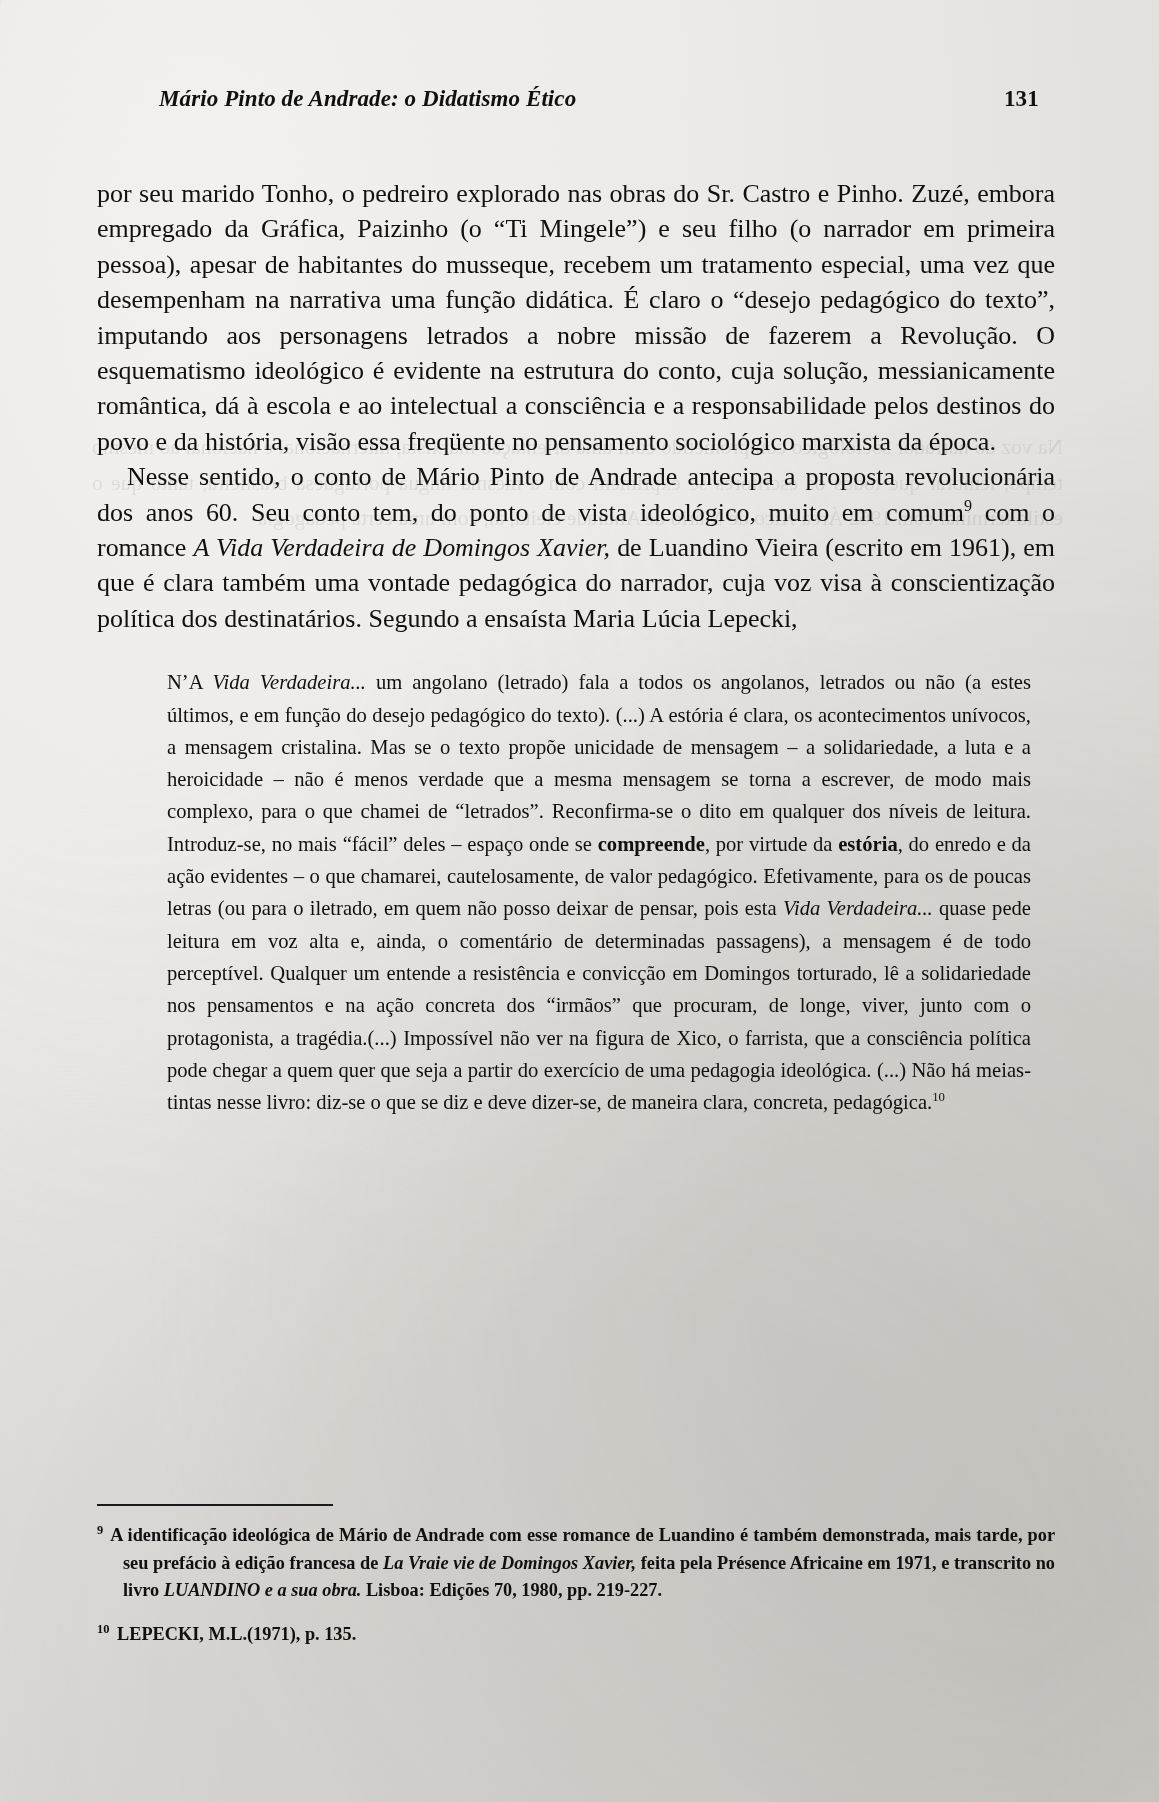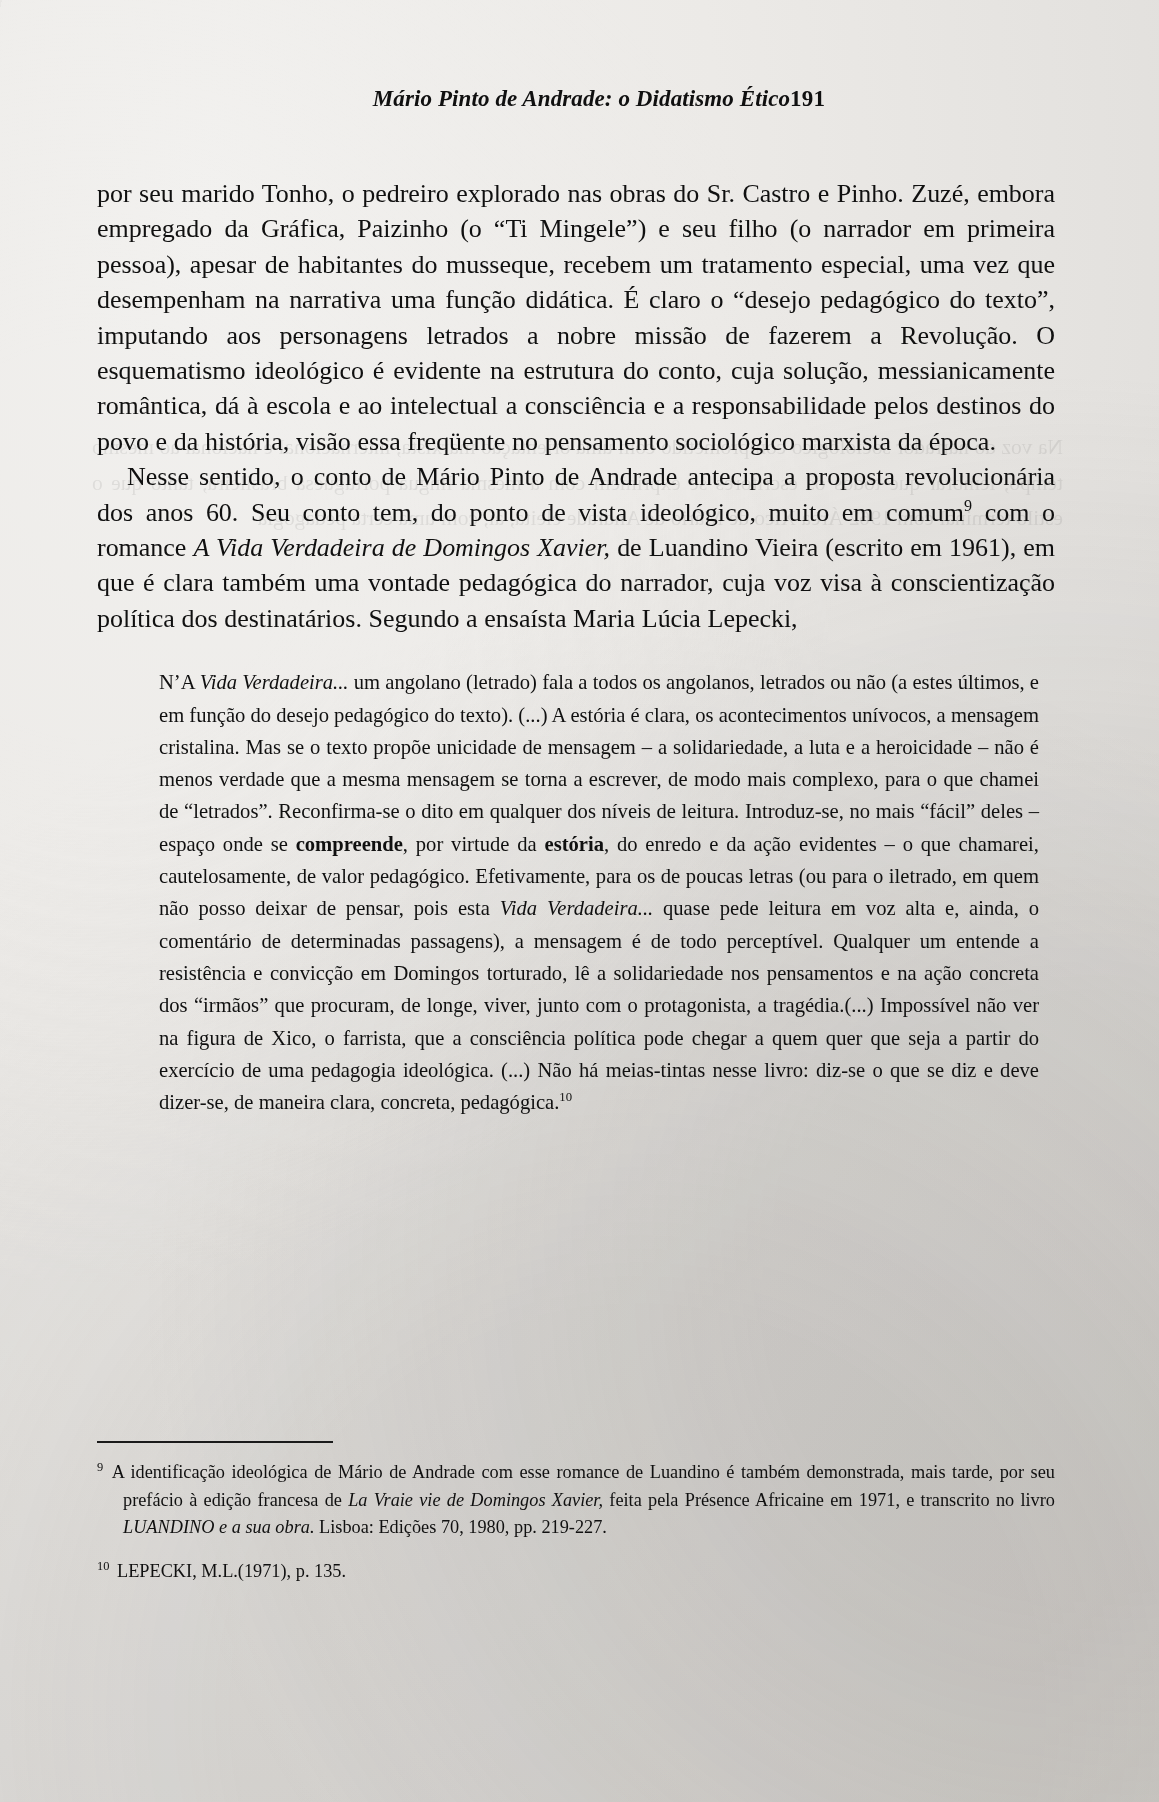--- a/index.html
+++ b/index.html
@@ -57,21 +57,21 @@
     right: 0;
     top: 0;
     bottom: 0;
     padding: 86px 104px 0 97px;
     box-sizing: border-box;
   }
 
   header.running-head {
     display: flex;
     align-items: baseline;
-    justify-content: center;
+    justify-content: space-between;
     margin-bottom: 64px;
     padding-left: 62px;
     padding-right: 16px;
   }
   .rh-title {
     font-style: italic;
     font-weight: 700;
     font-size: 23px;
     letter-spacing: 0.1px;
   }
@@ -100,27 +100,28 @@
     line-height: 0;
   }
 
   blockquote.quote {
     margin: 30px 12px 0 58px;
     font-size: 20.6px;
     line-height: 32.3px;
     text-align: justify;
     text-justify: inter-word;
   }
-  blockquote.quote p { margin: 4px; }
+  blockquote.quote p { margin: 12px; }
 
   .footnotes {
     position: absolute;
     left: 97px;
     right: 104px;
-    top: 1441px;
+    top: 1504px;
+    font-weight: bold;
   }
   .fn-rule {
     width: 236px;
     height: 0;
     border-top: 2.6px solid #1a1a1a;
     margin: 0 0 16px 0;
   }
   .footnote {
     font-size: 18.3px;
     line-height: 27.6px;
@@ -137,21 +138,21 @@
 <body>
 
 <div class="page">
 
   <div class="bleed">Na voz do narrador sociológico comprometido com uma orientação marxista, internacional e nacional ao mesmo tempo, lembrar que todos os escritores se exprimem com a mesma língua portuguesa brasileira, tanto que o estilo terminal com 1962 Área Xico de Mário de Andrade eleita, aí, com uma certa pedagogia</div>
 
   <div class="content">
 
     <header class="running-head">
       <span class="rh-title">Mário Pinto de Andrade: o Didatismo Ético</span>
-      <span class="rh-folio">191</span>
+      <span class="rh-folio">131</span>
     </header>
 
     <p class="body"><span>por seu marido Tonho, o pedreiro explorado nas obras do Sr. Castro e Pinho. Zuzé, embora empregado da Gráfica, Paizinho (o “Ti Mingele”) e seu filho (o narrador em primeira pessoa), apesar de habitantes do musseque, recebem um tratamento especial, uma vez que desempenham na narrativa uma função didática. É claro o “desejo pedagógico do texto”, imputando aos personagens letrados a nobre missão de fazerem a Revolução. O esquematismo ideológico é evidente na estrutura do conto, cuja solução, messianicamente romântica, dá à escola e ao intelectual a consciência e a responsabilidade pelos destinos do povo e da história, visão essa freqüente no pensamento sociológico marxista da época.</span></p>
 
     <p class="body indent"><span>Nesse sentido, o conto de Mário Pinto de Andrade antecipa a proposta revolucionária dos anos 60. Seu conto tem, do ponto de vista ideológico, muito em comum</span><sup>9</sup><span> com o romance </span><i>A Vida Verdadeira de Domingos Xavier,</i><span> de Luandino Vieira (escrito em 1961), em que é clara também uma vontade pedagógica do narrador, cuja voz visa à conscientização política dos destinatários. Segundo a ensaísta Maria Lúcia Lepecki,</span></p>
 
     <blockquote class="quote">
       <p><span>N’A </span><i>Vida Verdadeira...</i><span> um angolano (letrado) fala a todos os angolanos, letrados ou não (a estes últimos, e em função do desejo pedagógico do texto). (...) A estória é clara, os acontecimentos unívocos, a mensagem cristalina. Mas se o texto propõe unicidade de mensagem – a solidariedade, a luta e a heroicidade – não é menos verdade que a mesma mensagem se torna a escrever, de modo mais complexo, para o que chamei de “letrados”. Reconfirma-se o dito em qualquer dos níveis de leitura. Introduz-se, no mais “fácil” deles – espaço onde se </span><b>compreende</b><span>, por virtude da </span><b>estória</b><span>, do enredo e da ação evidentes – o que chamarei, cautelosamente, de valor pedagógico. Efetivamente, para os de poucas letras (ou para o iletrado, em quem não posso deixar de pensar, pois esta </span><i>Vida Verdadeira...</i><span> quase pede leitura em voz alta e, ainda, o comentário de determinadas passagens), a mensagem é de todo perceptível. Qualquer um entende a resistência e convicção em Domingos torturado, lê a solidariedade nos pensamentos e na ação concreta dos “irmãos” que procuram, de longe, viver, junto com o protagonista, a tragédia.(...) Impossível não ver na figura de Xico, o farrista, que a consciência política pode chegar a quem quer que seja a partir do exercício de uma pedagogia ideológica. (...) Não há meias-tintas nesse livro: diz-se o que se diz e deve dizer-se, de maneira clara, concreta, pedagógica.</span><sup>10</sup></p>
     </blockquote>
 

